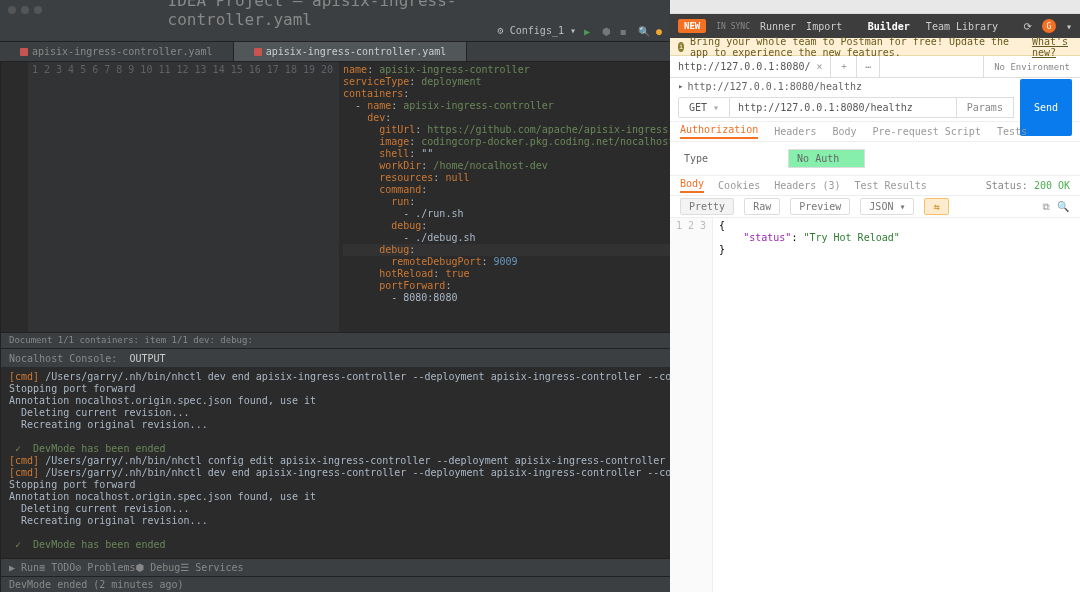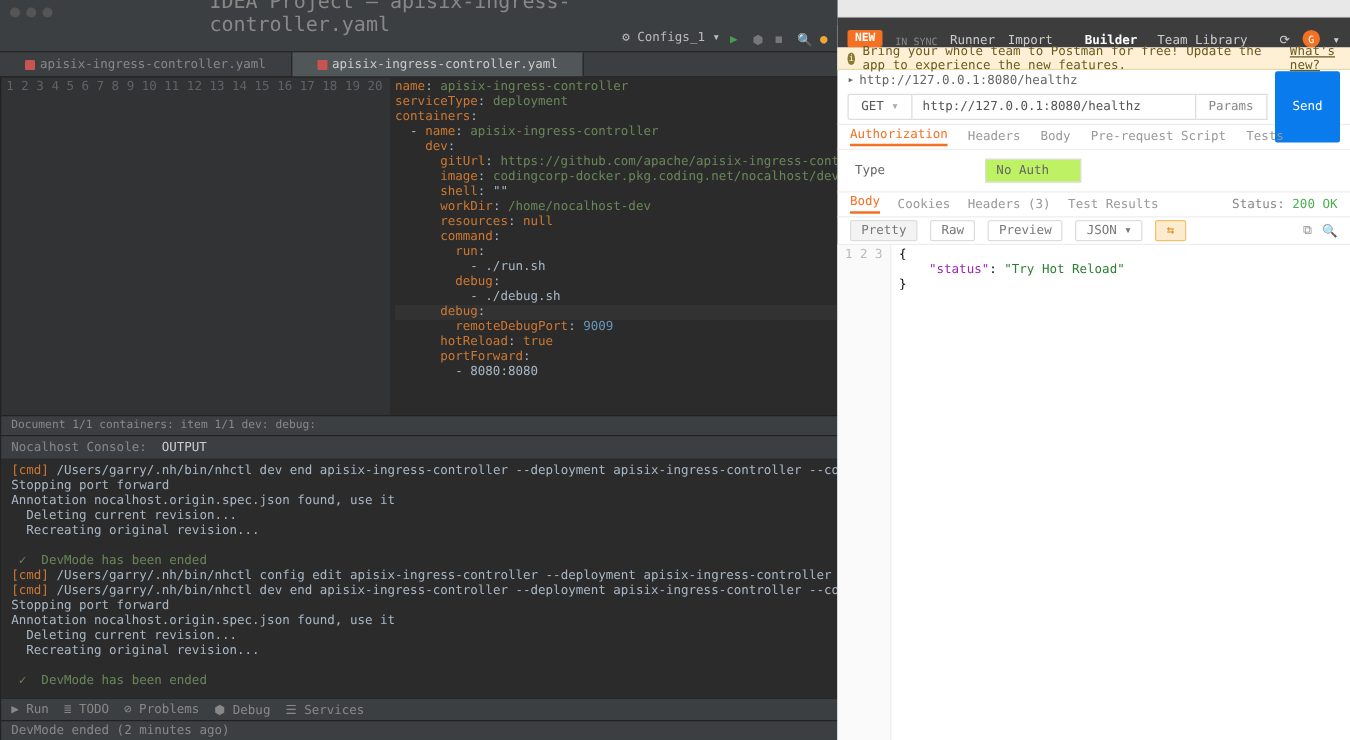--- a/index.html
+++ b/index.html
@@ -15,46 +15,46 @@
     .ide-toolbar .cfg { color:#bbb; font-size:10px;}
     .ide-toolbar .toolicon { width:10px; height:10px; color:#777;}
     .ide-tabs { height: 20px; background: #3c3f41; display: flex; border-bottom: 1px solid #222;}
     .ide-tab { padding: 3px 20px; color:#888; border-right:1px solid #222; display:flex; align-items:center; gap:4px;}
     .ide-tab.active { background:#515658; color:#ccc;}
     .yaml-icon{width:8px;height:8px;background:#c75450;border-radius:1px;}
     
     .ide-body { flex: 1; display: flex; overflow:hidden;}
     .gutter-left { width:18px; background:#3c3f41; border-right:1px solid #222;}
     .editor-wrap { flex:1; display:flex; flex-direction:column;}
-    .editor { flex:1; display:flex; background:#2b2b2b; overflow:hidden;}
+    .editor { flex:1; display:flex; background:#2b2b2b; overflow:hidden;margin-left:27px;}
     .linenums { background:#313335; color:#606366; text-align:right; padding:2px 6px 2px 4px; line-height:12px;}
     .code { padding:2px 4px; line-height:12px; white-space:pre; color:#a9b7c6;}
     .code .key{color:#cc7832;}
     .code .str{color:#6a8759;}
     .code .num{color:#6897bb;}
     .code .bool{color:#cc7832;}
     .code .curline{background:#323232; display:inline-block; width:100%;}
     .breadcrumb{height:16px; background:#3c3f41; border-top:1px solid #222; color:#888; font-size:9px; padding:2px 8px;}
     
     .console-wrap{height:210px; display:flex; flex-direction:column; border-top:1px solid #222;}
     .console-tabs{height:18px; background:#3c3f41; display:flex; align-items:center; padding:0 8px; gap:12px; color:#888; font-size:10px; justify-content:space-between;}
     .console-tabs .left{display:flex; gap:12px;}
     .console-tabs .active{color:#ccc;}
     .console{flex:1; background:#2b2b2b; padding:4px 8px; line-height:12px; white-space:pre; overflow:hidden;}
     .console .path{color:#a9b7c6;}
     .console .ok{color:#6a8759;}
     .console .highlight{color:#cc7832;}
-    .ide-bottom{height:18px; background:#3c3f41; border-top:1px solid #222; display:flex; align-items:center; padding:0 8px; gap:12px; color:#888; font-size:9px;}
+    .ide-bottom{height:18px; background:#3c3f41; border-top:1px solid #222; display:flex; align-items:center; padding:0 8px; color:#888; font-size:9px;}
     .ide-bottom .spacer{flex:1;}
     .ide-status{height:16px; background:#3c3f41; border-top:1px solid #222; display:flex; align-items:center; padding:0 8px; color:#888; font-size:9px; justify-content:space-between;}
     
     
     .postman { flex:1; background:#fff; display:flex; flex-direction:column; font-family:"Helvetica Neue",Arial,sans-serif;}
     .pm-titlebar{height:14px; background:#e8e8e8; border-bottom:1px solid #ddd;}
-    .pm-top{height:24px; background:#3d3d3d; display:flex; align-items:flex-end; padding:0 8px; gap:10px; color:#ccc; font-size:10px;}
+    .pm-top{height:24px; background:#3d3d3d; display:flex; align-items:center; padding:0 8px; gap:10px; color:#ccc; font-size:10px;}
     .pm-new{background:#f47023; color:#fff; padding:2px 6px; font-weight:bold; font-size:9px; border-radius:2px;}
     .pm-top .mid{flex:1; display:flex; justify-content:center; gap:16px;}
     .pm-top .builder{color:#fff; font-weight:700;}
     .pm-avatar{width:14px;height:14px;border-radius:50%;background:#f47023;display:flex;align-items:center;justify-content:center;color:#fff;font-size:8px;}
     .pm-banner{height:18px; background:#fdf0d5; border-bottom:1px solid #e8d9a8; display:flex; align-items:center; padding:0 8px; font-size:9px; color:#6b5a1f; gap:6px;}
     .pm-banner-icon{width:10px;height:10px;border-radius:50%;background:#8c7a2e;color:#fff;display:flex;align-items:center;justify-content:center;font-size:7px;}
     .pm-banner a{color:#6b5a1f;text-decoration:underline;}
     .pm-reqtabs{height:22px; display:flex; align-items:stretch; border-bottom:1px solid #ddd;}
     .pm-reqtab{display:flex; align-items:center; padding:0 8px; border-right:1px solid #ddd; font-size:9px; color:#555; gap:6px;}
     .pm-reqtab .close{color:#999;}
@@ -62,21 +62,21 @@
     .pm-env{margin-left:auto; display:flex; align-items:center; padding:0 10px; border-left:1px solid #ddd; font-size:9px; color:#888;}
     .pm-urlrow{height:16px; display:flex; align-items:center; padding:2px 8px; font-size:9px; color:#666; gap:4px;}
     .pm-mainrow{height:28px; display:flex; align-items:center; padding:0 8px; gap:0; border-bottom:1px solid #eee;}
     .pm-method{border:1px solid #ddd; padding:4px 10px; font-size:10px; color:#555; display:flex; align-items:flex-start; gap:6px; border-radius:2px 0 0 2px;}
     .pm-url{flex:1; border:1px solid #ddd; border-left:none; padding:4px 8px; font-size:10px; color:#555;}
     .pm-params{border:1px solid #ddd; border-left:none; padding:4px 10px; font-size:10px; color:#888;}
     .pm-send{background:#097bed; color:#fff; padding:23px 14px; font-size:10px; margin-left:6px; border-radius:2px;}
     .pm-subtabs{height:20px; display:flex; align-items:center; gap:16px; padding:0 10px; border-bottom:1px solid #eee; font-size:9px; color:#999;}
     .pm-subtabs .active{color:#f47023; border-bottom:2px solid #f47023; padding-bottom:2px;}
     .pm-auth{height:34px; display:flex; align-items:center; padding:0 14px; gap:80px; font-size:10px; color:#666; border-bottom:1px solid #eee;}
-    .pm-auth select{border:1px solid #ddd; padding:3px 24px 3px 8px; font-size:10px; color:#666; background:#bef264; appearance:none;}
+    .pm-auth select{border:1px solid #ddd; padding:3px 24px 3px 8px; font-size:10px; color:#666; background:#86efac; appearance:none;}
     .pm-respheader{height:20px; display:flex; align-items:center; gap:14px; padding:0 10px; border-bottom:1px solid #eee; font-size:9px; color:#999;}
     .pm-respheader .active{color:#f47023; border-bottom:2px solid #f47023; padding-bottom:2px;}
     .pm-respheader .status{margin-left:auto; color:#888;}
     .pm-respheader .status .ok{color:#4caf50;}
     .pm-viewrow{height:22px; display:flex; align-items:center; gap:10px; padding:0 10px; border-bottom:1px solid #eee; font-size:9px;}
     .pm-viewbtn{border:1px solid #ddd; padding:2px 8px; color:#777; border-radius:2px;}
     .pm-viewbtn.active{background:#f3f3f3;}
     .pm-viewrow .rightico{margin-left:auto; display:flex; gap:8px; color:#999;}
     .pm-body{flex:1; display:flex; font-family:"Menlo",monospace; font-size:10px;}
     .pm-body .ln{background:#fafafa; color:#bbb; text-align:right; padding:2px 6px; line-height:12px; border-right:1px solid #eee;}
@@ -214,20 +214,29 @@
       <span>Team Library</span>
     </div>
     <span>⟳</span>
     <span class="pm-avatar">G</span>
     <span>▾</span>
   </div>
   <div class="pm-banner">
     <span class="pm-banner-icon">i</span>
     <span>Bring your whole team to Postman for free! Update the app to experience the new features.</span>&nbsp;<a>What's new?</a>
   </div>
+  <div class="pm-reqtabs">
+    <div class="pm-reqtab">
+        <span>http://127.0.0.1:8080/</span>
+        <span class="close">×</span>
+      </div>
+    <div class="pm-reqtab plus">＋</div>
+    <div class="pm-reqtab plus">⋯</div>
+    <div class="pm-env">No Environment</div>
+  </div>
   <div class="pm-urlrow">▸ <span>http://127.0.0.1:8080/healthz</span></div>
   <div class="pm-mainrow">
     <div class="pm-method">
         <span>GET</span>
         <span style="color:#aaa">▾</span>
       </div>
     <div class="pm-url">http://127.0.0.1:8080/healthz</div>
     <div class="pm-params">Params</div>
     <div class="pm-send">Send</div>
   </div>

